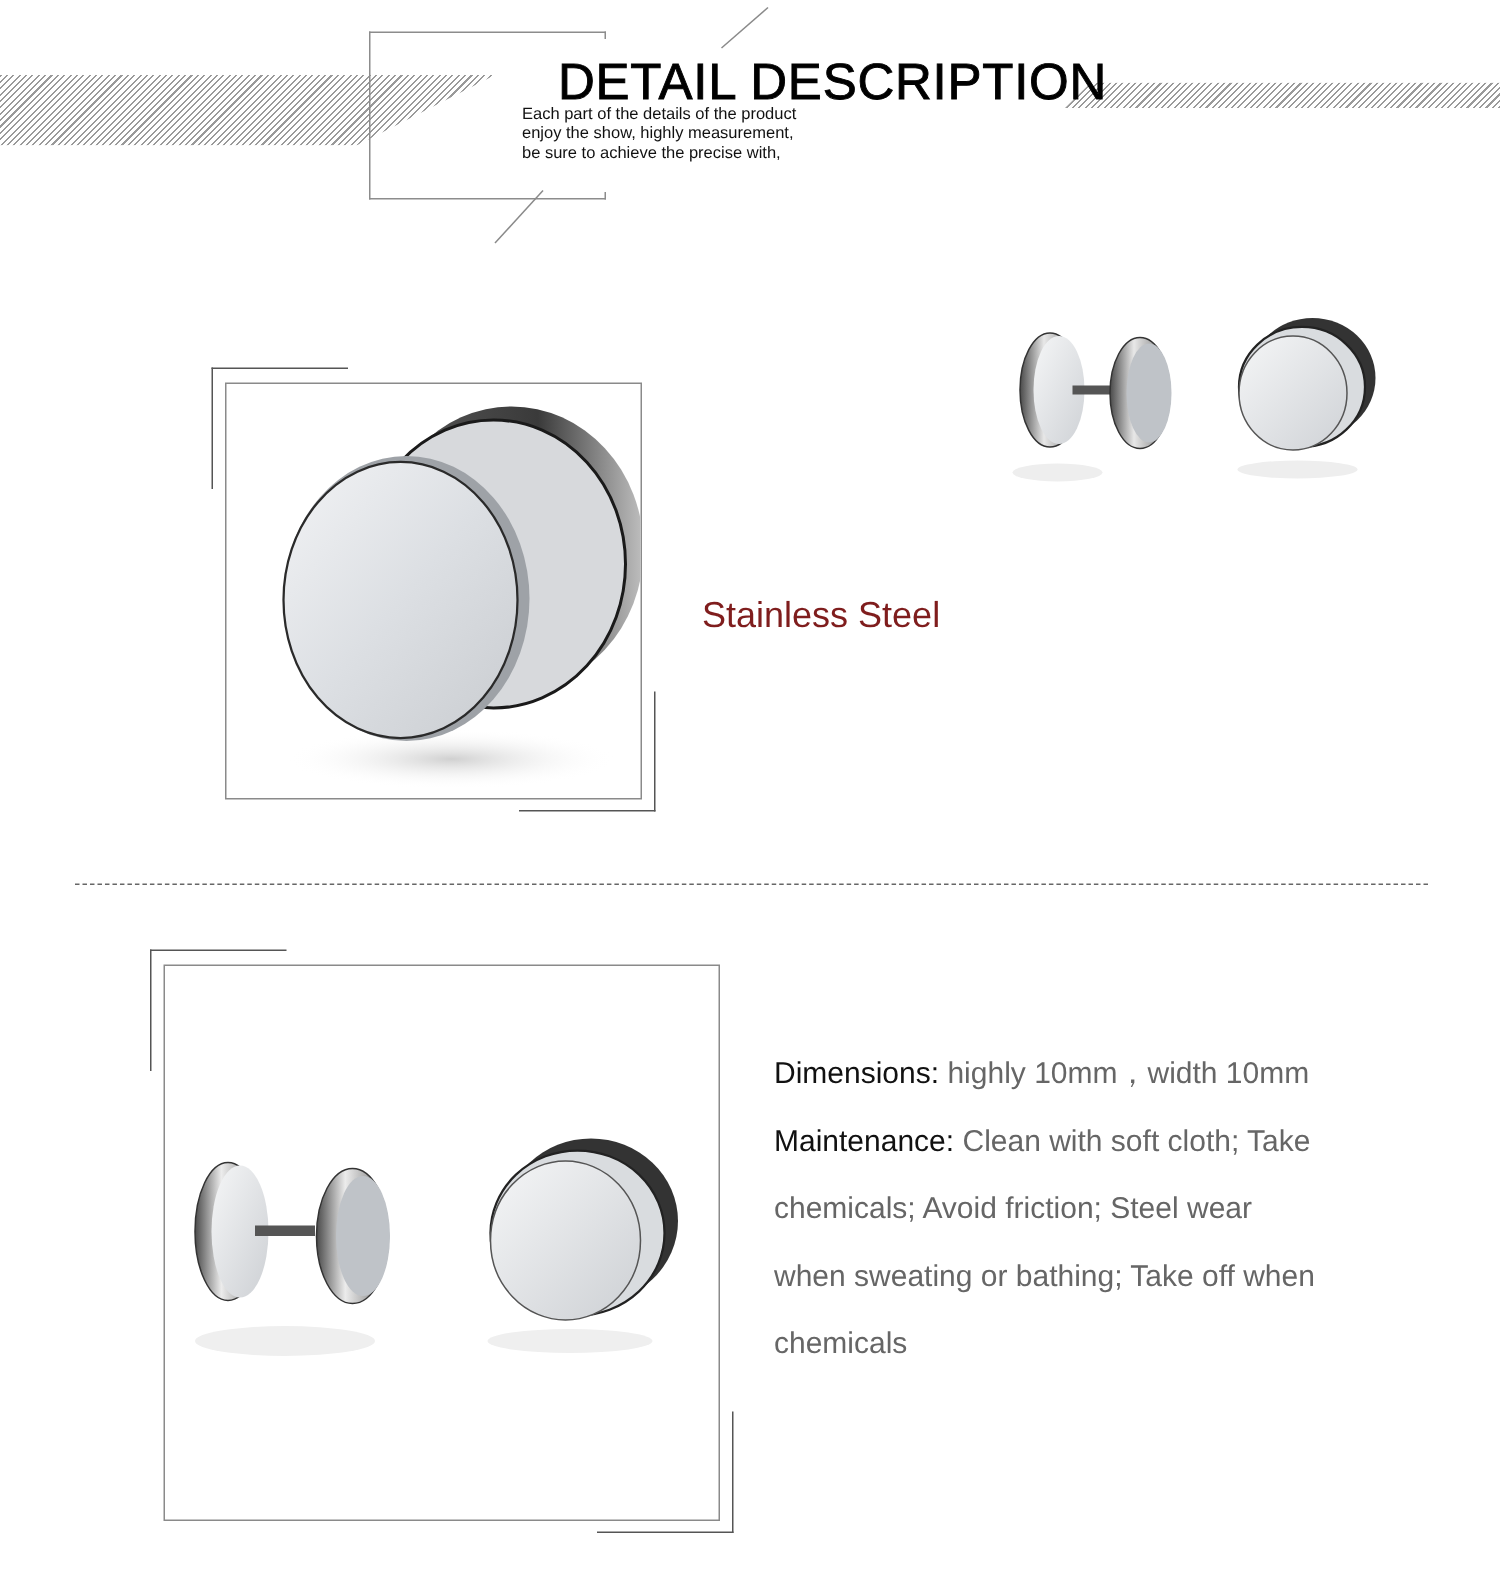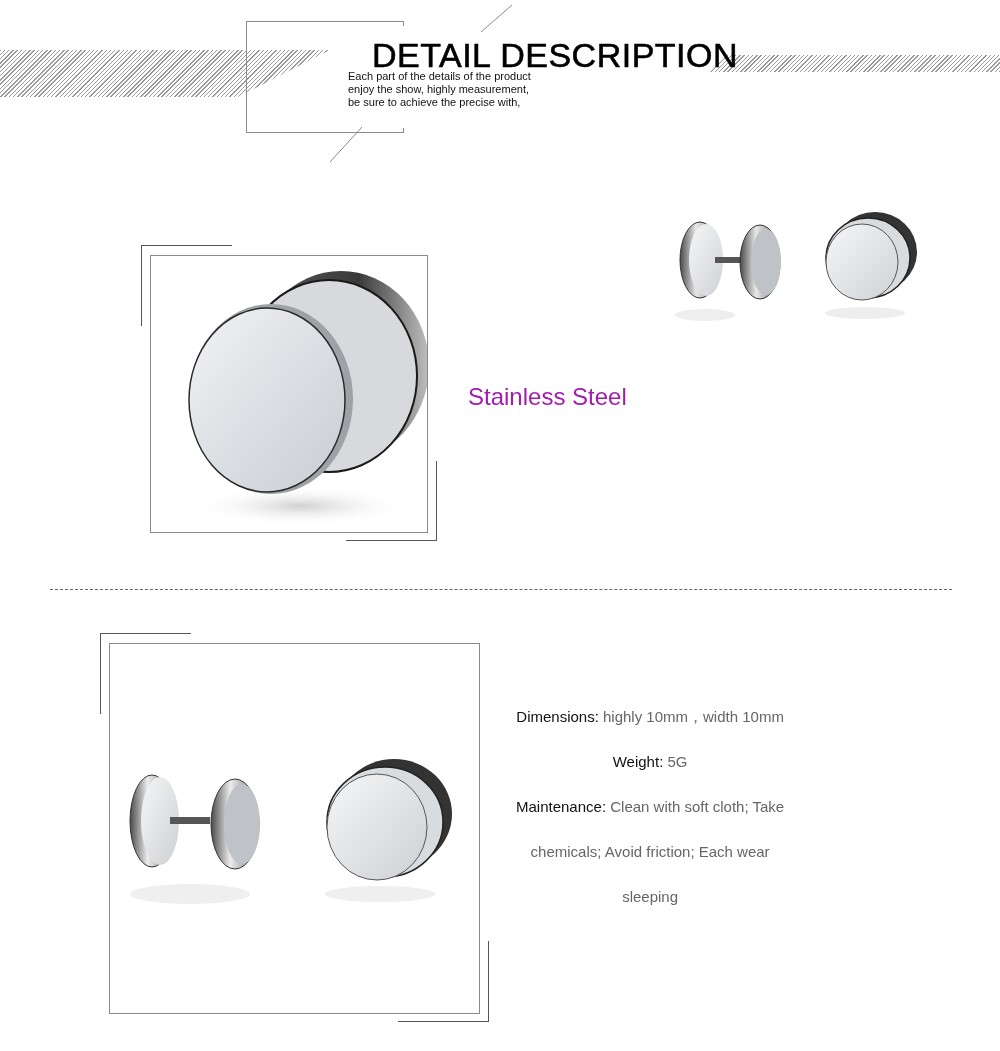--- a/index.html
+++ b/index.html
@@ -9,22 +9,22 @@
     background: repeating-linear-gradient(135deg, #9a9a9a 0 1px, #ffffff 1px 3px);
   }
   .hatch-left { left:0; top:50px; width:330px; height:47px; clip-path: polygon(0 0, 100% 0, 72% 100%, 0 100%); }
   .hatch-right { left:710px; top:55px; width:290px; height:17px; clip-path: polygon(6% 0, 100% 0, 100% 100%, 0 100%); }
   .frame-line { background:#8c8c8c; }
   .dark-line { background:#555555; }
   .title { left:336px; top:36px; font-size:34px; font-weight:normal; color:#000; letter-spacing:0.5px; white-space:nowrap;margin-left:36px; -webkit-text-stroke:0.6px #000; }
   .subtitle { left:337px; top:70px; font-size:11px; line-height:13px; color:#111; }
   .subtitle div { white-space:nowrap;padding-left:11px; }
   .photo-box { border:1px solid #8a8a8a; background:#fff; overflow:hidden; }
-  .label-big { font-size:24px; color:#a21caf; white-space:nowrap; }
-  .spec { font-size:15px; line-height:45px; color:#666;text-align:center; }
+  .label-big { font-size:24px; color:#7f1d1d; white-space:nowrap;margin-top:14px; }
+  .spec { font-size:20px; line-height:45px; color:#666; }
   .spec b { font-weight:normal; color:#111; }
   .spec-line { white-space:nowrap; }
   .dashed { left:50px; top:589px; width:902px; height:0; border-top:1px dashed #666; }
   svg { display:block; }
 </style>
 </head>
 <body>
 
 <div class="abs hatch hatch-left"></div>
 <div class="abs hatch hatch-right"></div>
@@ -144,22 +144,19 @@
     <ellipse cx="270" cy="250" rx="55" ry="8" fill="#efefef"></ellipse>
   </svg>
 </div>
 
 <div class="abs spec" style="left:516px;top:694px;">
   <div class="spec-line">
     <b>Dimensions:</b>
     <span>highly 10mm，width 10mm</span>
   </div>
   <div class="spec-line">
-    <b>Weight:</b>
-    <span>5G</span>
-  </div>
-  <div class="spec-line">
     <b>Maintenance:</b>
     <span>Clean with soft cloth; Take</span>
   </div>
-  <div class="spec-line">chemicals; Avoid friction; Each wear</div>
-  <div class="spec-line">sleeping</div>
+  <div class="spec-line">chemicals; Avoid friction; Steel wear</div>
+  <div class="spec-line">when sweating or bathing; Take off when</div>
+  <div class="spec-line">chemicals</div>
 </div>
 
 </body></html>

